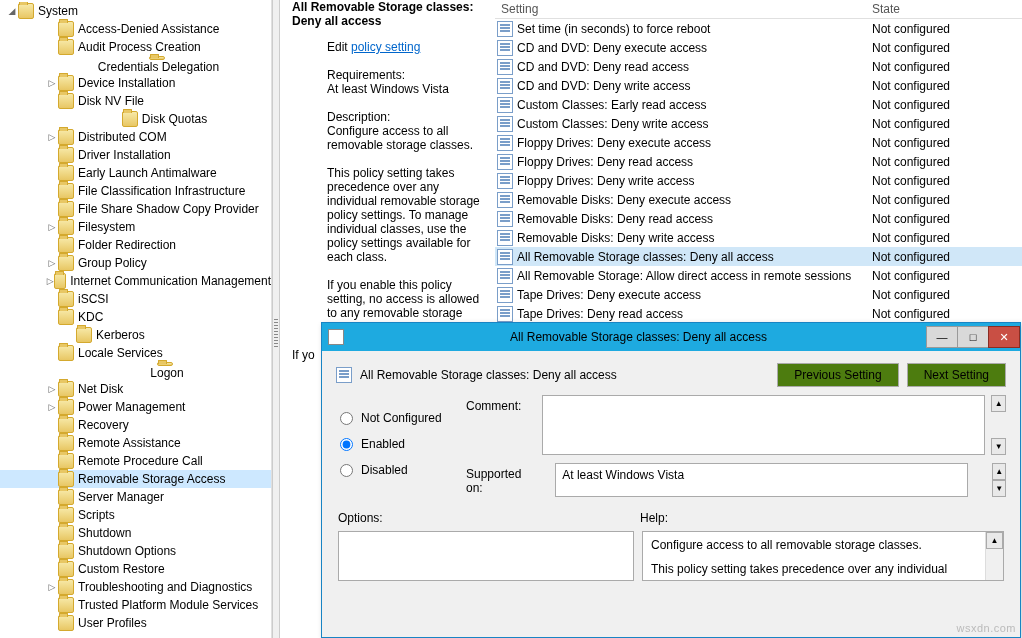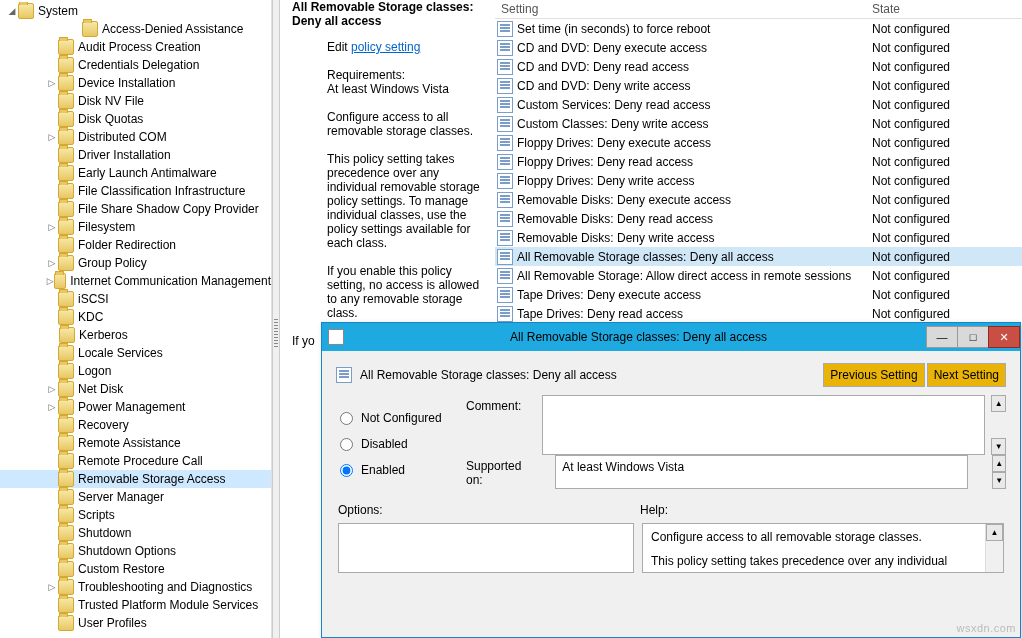--- a/index.html
+++ b/index.html
@@ -48,21 +48,21 @@
   .titlebar{height:28px;background:#1eaae0;color:#000;display:flex;align-items:center;position:relative;}
   .titlebar-icon{width:16px;height:16px;margin:0 6px;background:#fff;border:1px solid #888;}
   .titlebar-text{flex:1;text-align:center;font-size:12px;}
   .titlebar-btns{display:flex;}
   .titlebar-btn{width:32px;height:22px;display:flex;align-items:center;justify-content:center;background:#d9d9d9;border:1px solid #999;margin-left:-1px;font-size:11px;cursor:default;}
   .titlebar-btn.close{background:#c94f44;color:#fff;border-color:#8a2c22;}
   .dialog-body{padding:12px 14px 0 14px;}
   .dlg-row{display:flex;align-items:center;margin-bottom:8px;}
   .dlg-header-icon{width:16px;height:16px;margin-right:8px;border:1px solid #7a9ec9;background:#fff;position:relative;}
   .dlg-header-icon::before{content:"";position:absolute;top:2px;left:2px;right:2px;height:2px;background:#7a9ec9;box-shadow:0 3px 0 #7a9ec9,0 6px 0 #7a9ec9;}
-  .dlg-btn{background:#eab308;border:1px solid #aaa;padding:4px 6px;margin-left:2px;cursor:default;font-size:12px;}
+  .dlg-btn{background:#4d7c0f;border:1px solid #aaa;padding:4px 16px;margin-left:8px;cursor:default;font-size:12px;}
   .radio-group{margin:10px 0 0 4px;}
   .radio-row{display:flex;align-items:center;height:26px;}
   .radio-row input{margin:0 8px 0 0;}
   .form-label{text-align:right;padding-top:4px;}
   .textbox{border:1px solid #aaa;background:#fff;height:60px;width:100%;resize:none;font-family:inherit;font-size:12px;}
   .textbox.short{height:34px;}
   .mini-scroll{display:flex;flex-direction:column;width:18px;}
   .mini-scroll .sb{height:17px;border:1px solid #aaa;background:#e9e9e9;display:flex;align-items:center;justify-content:center;font-size:8px;}
   .section-labels{display:flex;margin-top:14px;}
   .section-labels .left{width:304px;padding-left:2px;}
@@ -80,46 +80,46 @@
 <div class="main-layout">
 
   <div class="tree-pane">
     <div class="tree-scroll">
       <div class="tree-item" style="padding-left:6px">
         <span class="expander">◢</span>
         <span class="folder-icon"></span>
         <span class="tree-label">System</span>
       </div>
       <div id="tree-items">
-          <div class="tree-item" style="padding-left: 70px;">
+          <div class="tree-item" style="padding-left: 46px;">
             <span class="expander"></span>
             <span class="folder-icon"></span>
             <span class="tree-label">Access-Denied Assistance</span>
           </div>
           <div class="tree-item" style="padding-left: 46px;">
             <span class="expander"></span>
             <span class="folder-icon"></span>
             <span class="tree-label">Audit Process Creation</span>
           </div>
-          <div class="tree-item" style="padding-left: 46px;">
+          <div class="tree-item" style="padding-left: 46px; flex-direction: column;">
             <span class="expander"></span>
             <span class="folder-icon"></span>
             <span class="tree-label">Credentials Delegation</span>
           </div>
           <div class="tree-item" style="padding-left: 46px;">
             <span class="expander">▷</span>
             <span class="folder-icon"></span>
             <span class="tree-label">Device Installation</span>
           </div>
           <div class="tree-item" style="padding-left: 46px;">
             <span class="expander"></span>
             <span class="folder-icon"></span>
             <span class="tree-label">Disk NV File</span>
           </div>
-          <div class="tree-item" style="padding-left: 46px;">
+          <div class="tree-item" style="padding-left: 46px; justify-content: center;">
             <span class="expander"></span>
             <span class="folder-icon"></span>
             <span class="tree-label">Disk Quotas</span>
           </div>
           <div class="tree-item" style="padding-left: 46px;">
             <span class="expander">▷</span>
             <span class="folder-icon"></span>
             <span class="tree-label">Distributed COM</span>
           </div>
           <div class="tree-item" style="padding-left: 46px;">
@@ -165,31 +165,31 @@
           <div class="tree-item" style="padding-left: 46px;">
             <span class="expander"></span>
             <span class="folder-icon"></span>
             <span class="tree-label">iSCSI</span>
           </div>
           <div class="tree-item" style="padding-left: 46px;">
             <span class="expander"></span>
             <span class="folder-icon"></span>
             <span class="tree-label">KDC</span>
           </div>
-          <div class="tree-item" style="padding-left: 47px;">
+          <div class="tree-item" style="padding-left: 64px;">
             <span class="expander"></span>
             <span class="folder-icon"></span>
             <span class="tree-label">Kerberos</span>
           </div>
           <div class="tree-item" style="padding-left: 46px;">
             <span class="expander"></span>
             <span class="folder-icon"></span>
             <span class="tree-label">Locale Services</span>
           </div>
-          <div class="tree-item" style="padding-left: 46px;">
+          <div class="tree-item" style="padding-left: 63px; flex-direction: column;">
             <span class="expander"></span>
             <span class="folder-icon"></span>
             <span class="tree-label">Logon</span>
           </div>
           <div class="tree-item" style="padding-left: 46px;">
             <span class="expander">▷</span>
             <span class="folder-icon"></span>
             <span class="tree-label">Net Disk</span>
           </div>
           <div class="tree-item" style="padding-left: 46px;">
@@ -269,20 +269,21 @@
     <div class="desc-pane">
       <div class="desc-title">All Removable Storage classes: Deny all access</div>
       <div class="desc-para">
         <span>Edit </span><span class="desc-link">policy setting </span>
       </div>
       <div class="desc-para">
         <div>Requirements:</div>
         <div>At least Windows Vista</div>
       </div>
       <div class="desc-para">
+        <div>Description:</div>
         <div>Configure access to all removable storage classes.</div>
       </div>
       <div class="desc-para">This policy setting takes precedence over any individual removable storage policy settings. To manage individual classes, use the policy settings available for each class.</div>
       <div class="desc-para">If you enable this policy setting, no access is allowed to any removable storage class.</div>
       <div>If yo</div>
     </div>
 
     <div class="settings-pane">
       <div class="settings-header">
         <div class="col-setting">Setting</div>
@@ -304,21 +305,21 @@
             <span class="setting-name">CD and DVD: Deny read access</span>
             <span class="setting-state">Not configured</span>
           </div>
           <div class="setting-row">
             <span class="setting-icon"></span>
             <span class="setting-name">CD and DVD: Deny write access</span>
             <span class="setting-state">Not configured</span>
           </div>
           <div class="setting-row">
             <span class="setting-icon"></span>
-            <span class="setting-name">Custom Services: Deny read access</span>
+            <span class="setting-name">Custom Classes: Early read access</span>
             <span class="setting-state">Not configured</span>
           </div>
           <div class="setting-row">
             <span class="setting-icon"></span>
             <span class="setting-name">Custom Classes: Deny write access</span>
             <span class="setting-state">Not configured</span>
           </div>
           <div class="setting-row">
             <span class="setting-icon"></span>
             <span class="setting-name">Floppy Drives: Deny execute access</span>
@@ -397,38 +398,38 @@
       <button class="dlg-btn">Next Setting</button>
     </div>
 
     <div style="display:flex;gap:10px;">
       <div class="radio-group" style="width:116px">
         <div class="radio-row">
           <input type="radio" name="pstate" style="">
             <span>Not Configured</span>
         </div>
         <div class="radio-row">
+          <input type="radio" name="pstate" checked="" style="">
+            <span>Enabled</span>
+        </div>
+        <div class="radio-row">
           <input type="radio" name="pstate" style="">
             <span>Disabled</span>
-        </div>
-        <div class="radio-row">
-          <input type="radio" name="pstate" checked="" style="">
-            <span>Enabled</span>
         </div>
       </div>
       <div style="flex:1">
         <div style="display:flex;gap:6px;">
           <div class="form-label" style="width:86px;text-align:left;">Comment:</div>
           <textarea class="textbox" style=""></textarea>
           <div class="mini-scroll" style="height:60px;justify-content:space-between;">
             <div class="sb">▲</div>
             <div class="sb">▼</div>
           </div>
         </div>
-        <div style="display:flex;gap:24px;">
+        <div style="display:flex;gap:24px;margin-top:8px;">
           <div class="form-label" style="width:86px;text-align:left;">Supported on:</div>
           <div class="textbox short" style="padding:4px 6px;">At least Windows Vista</div>
           <div class="mini-scroll" style="height:34px;justify-content:space-between;">
             <div class="sb">▲</div>
             <div class="sb">▼</div>
           </div>
         </div>
       </div>
     </div>
 

